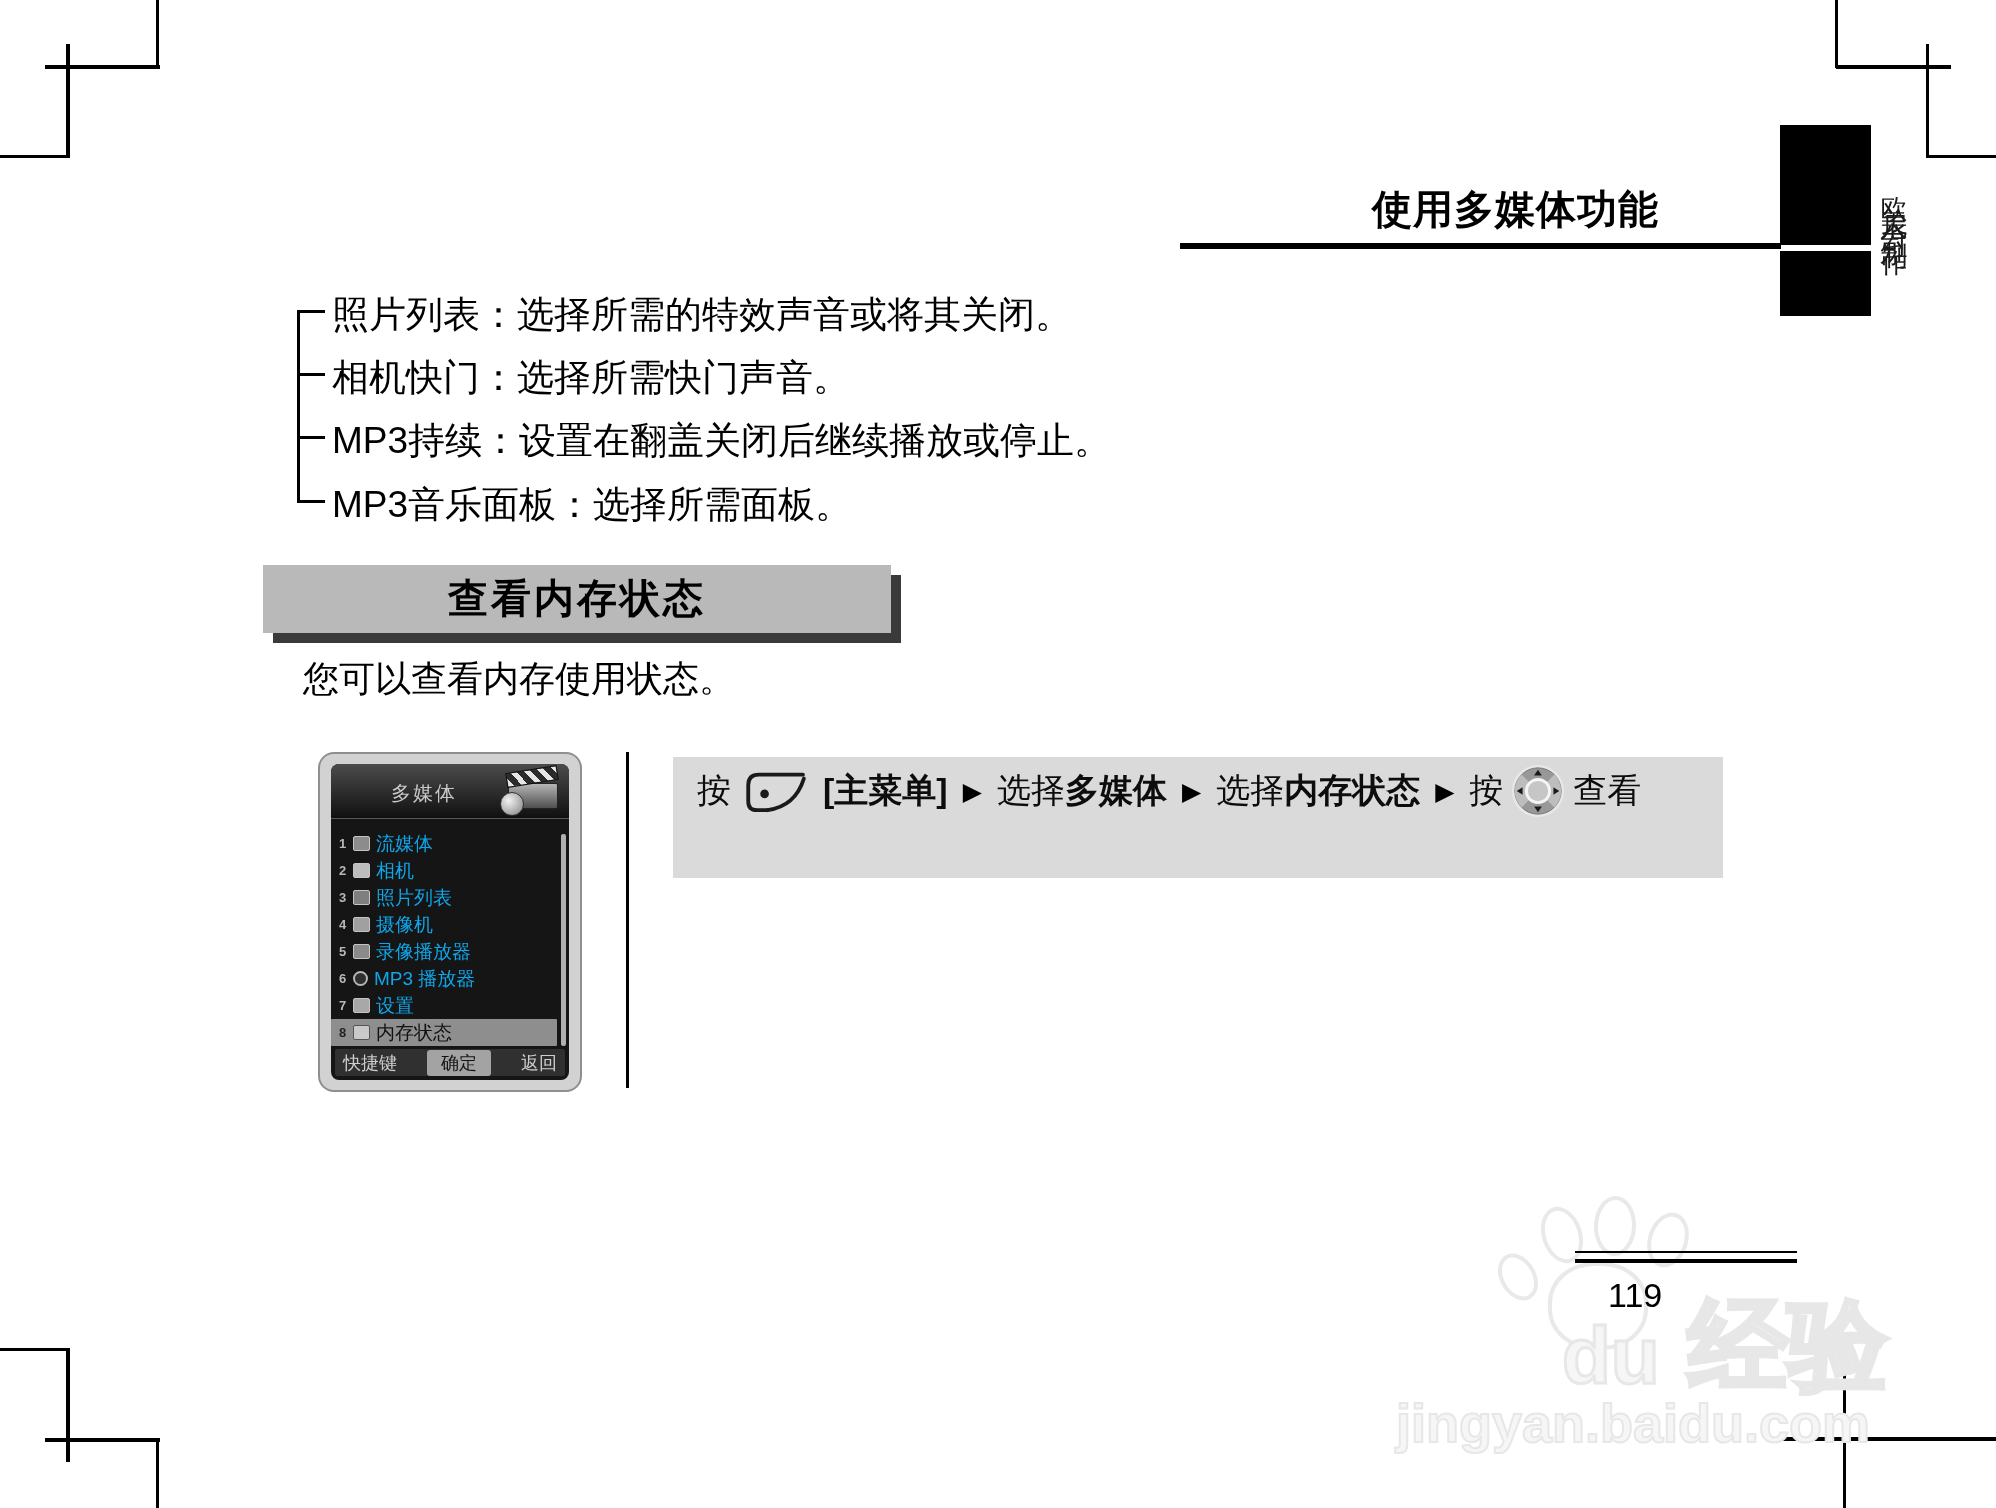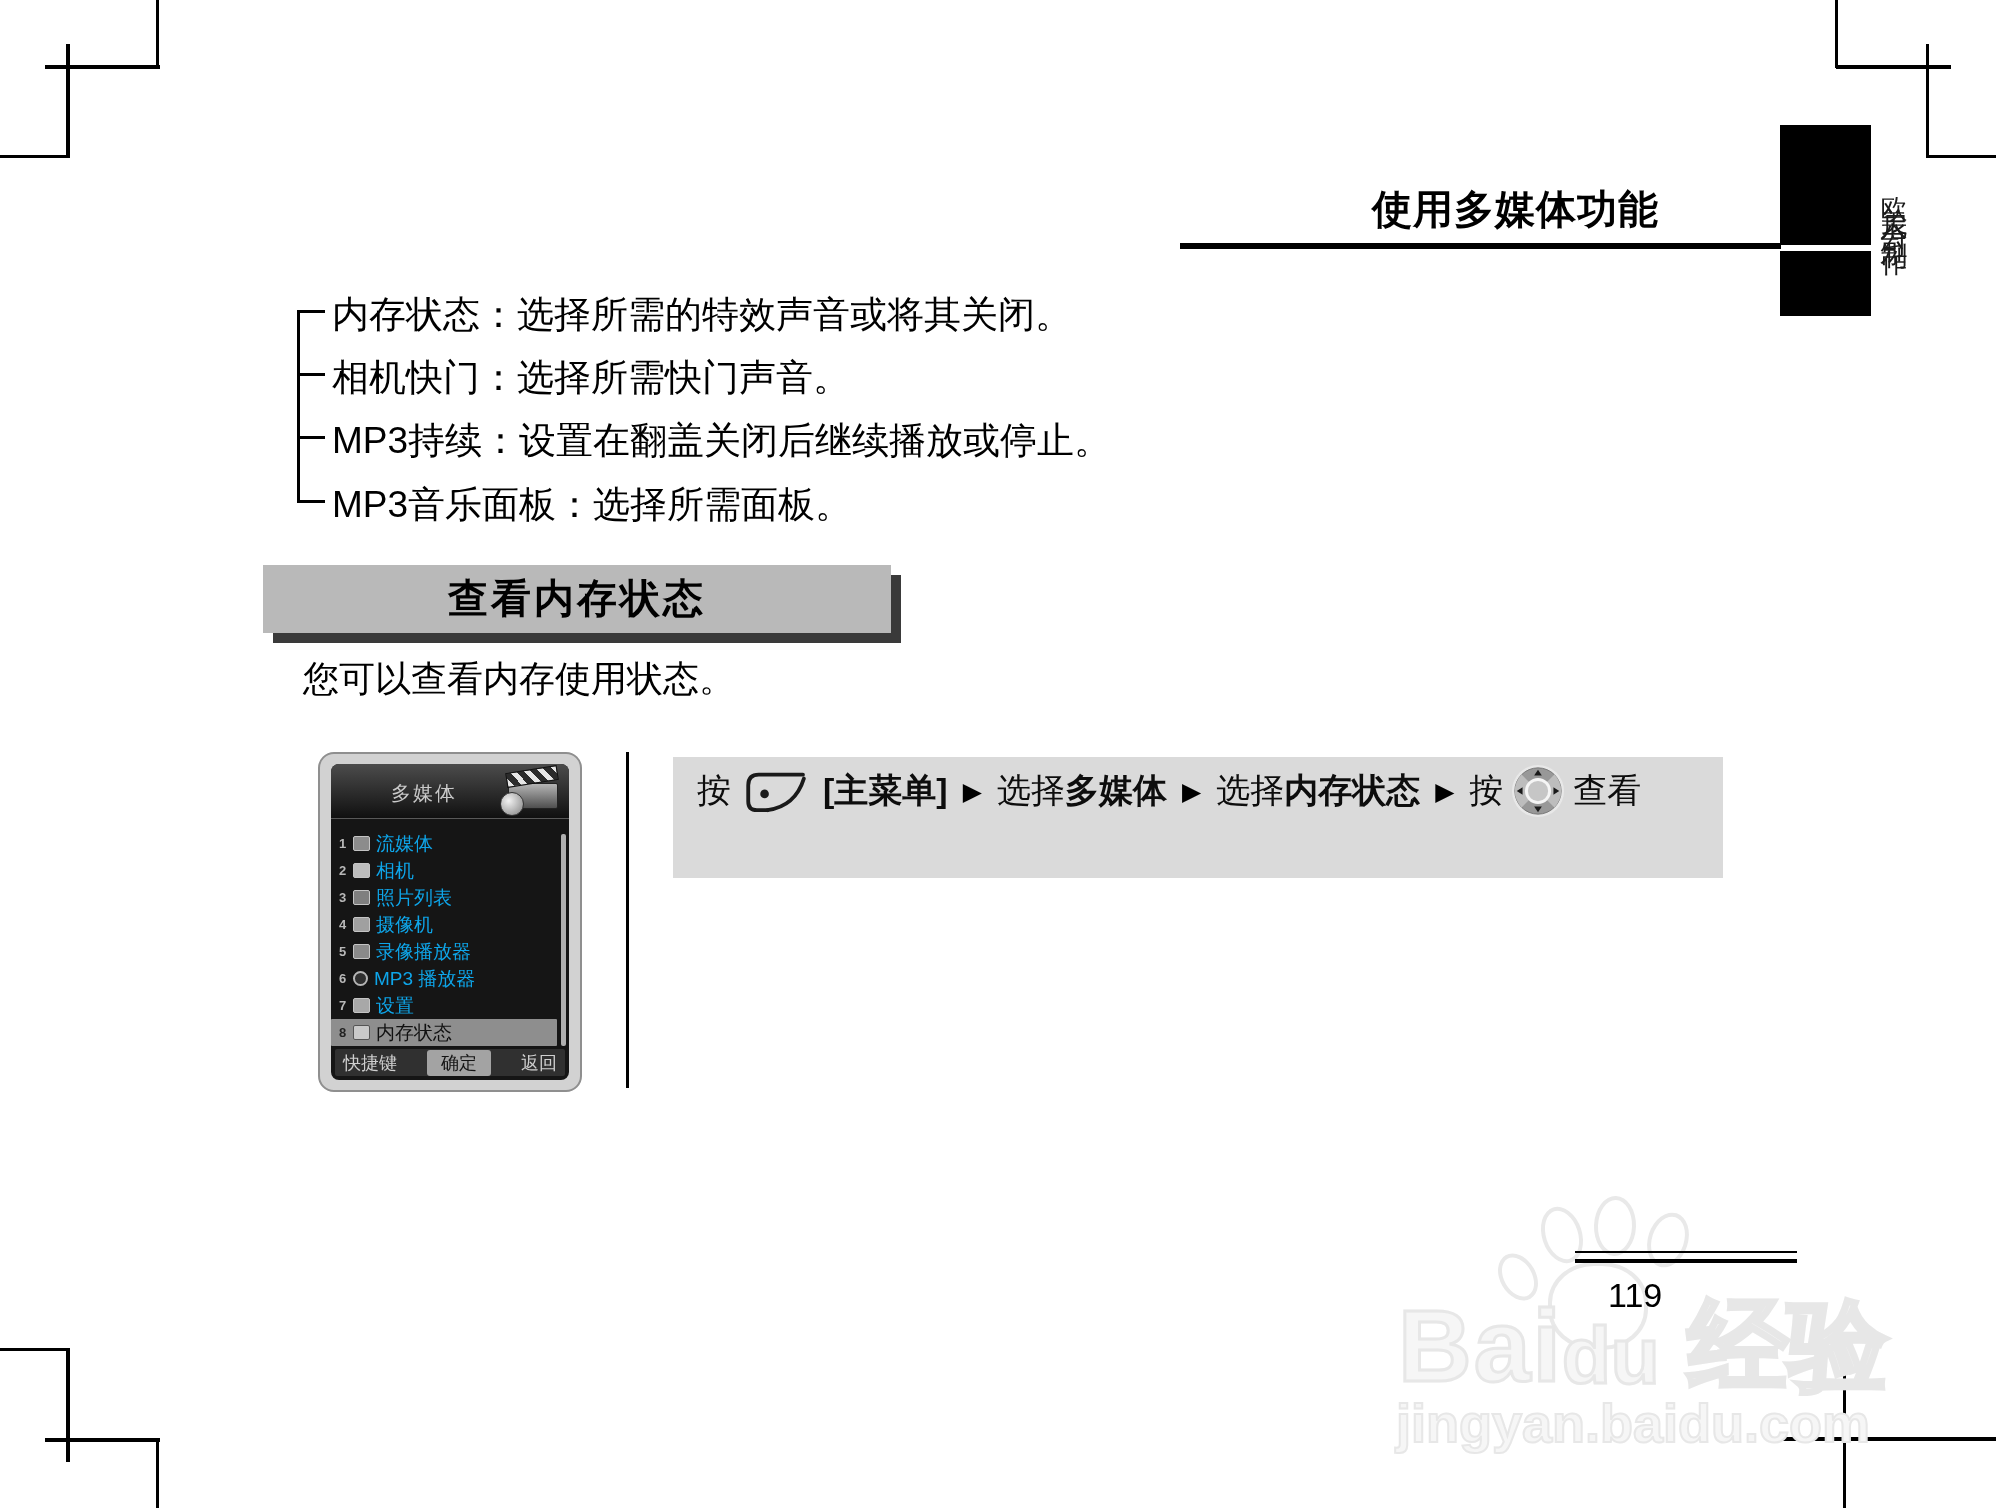--- a/index.html
+++ b/index.html
@@ -109,21 +109,21 @@
   <div class="tab-block1"></div>
   <div class="tab-block2"></div>
   <div class="side-vertical-label">欧美尼公司制作</div>
 
   <div class="bullet-list">
     <div class="bv"></div>
     <div class="btick" style="top:40px"></div>
     <div class="btick" style="top:103px"></div>
     <div class="btick" style="top:166px"></div>
     <div class="btick" style="top:230px"></div>
-    <div class="bullet-item" style="top:20px">内存状态：选择所需的特效声音或将其关闭。</div>
+    <div class="bullet-item" style="top:20px">照片列表：选择所需的特效声音或将其关闭。</div>
     <div class="bullet-item" style="top:83px">相机快门：选择所需快门声音。</div>
     <div class="bullet-item" style="top:146px">MP3持续：设置在翻盖关闭后继续播放或停止。</div>
     <div class="bullet-item" style="top:210px">MP3音乐面板：选择所需面板。</div>
   </div>
 
   <div class="section-header">
     <div class="section-title">查看内存状态</div>
   </div>
   <div class="section-intro">您可以查看内存使用状态。</div>
 
@@ -220,21 +220,20 @@
       </svg>
       <span>查看</span>
     </div>
   </div>
 
   <div class="paw-part" style="left:1542px;top:1206px;width:40px;height:58px;transform:rotate(-18deg)"></div>
   <div class="paw-part" style="left:1594px;top:1196px;width:42px;height:60px;transform:rotate(2deg)"></div>
   <div class="paw-part" style="left:1648px;top:1212px;width:40px;height:56px;transform:rotate(18deg)"></div>
   <div class="paw-part" style="left:1500px;top:1252px;width:36px;height:50px;transform:rotate(-30deg)"></div>
   <div class="paw-part" style="left:1548px;top:1262px;width:100px;height:88px;border-radius:46%"></div>
-  <div class="wm wm-bai">Bai</div>
   <div class="wm wm-du">du</div>
   <div class="wm wm-url">jingyan.baidu.com</div>
   <div class="wm wm-cn">经验</div>
 
   <div class="rule1"></div>
   <div class="rule2"></div>
   <div class="page-number">119</div>
 
 </div>
 

